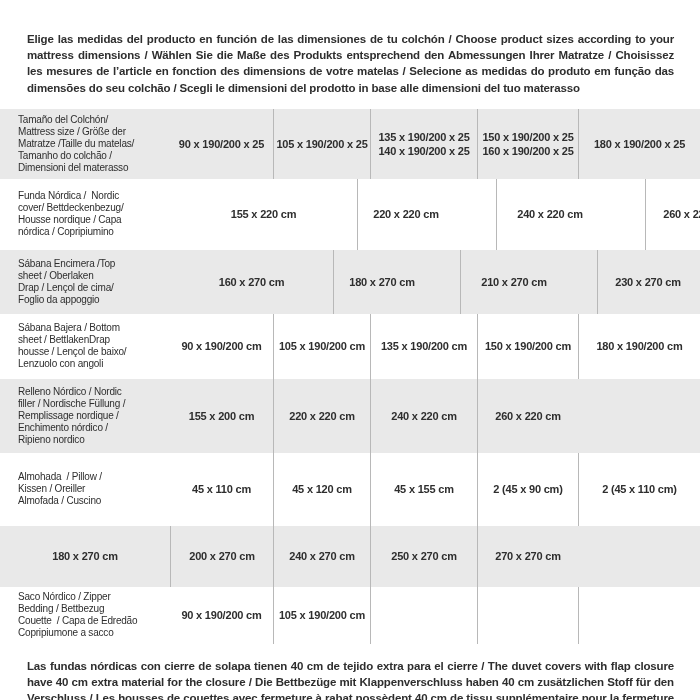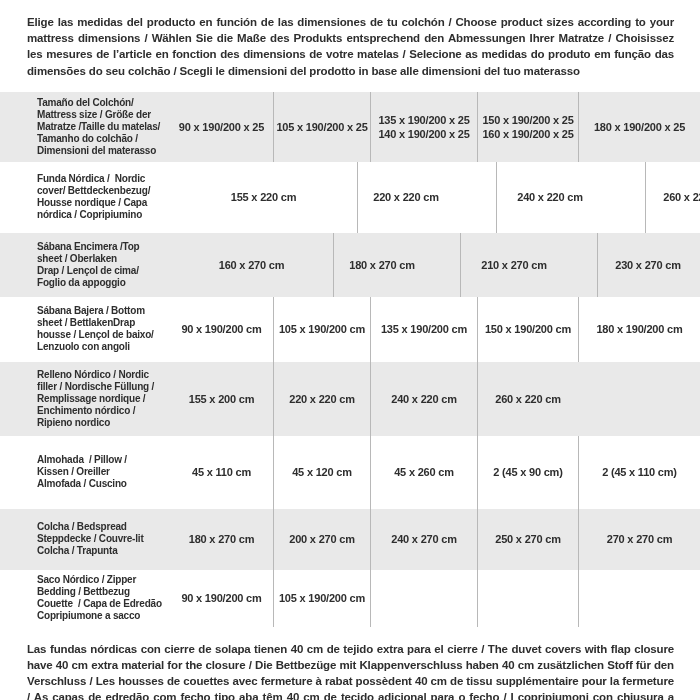--- a/index.html
+++ b/index.html
@@ -20,21 +20,21 @@
   }
   .intro, .footnote {
     margin: 0 26px 0 27px;
     font-size: 11.5px;
     font-weight: bold;
     line-height: 16.2px;
     letter-spacing: -0.15px;
     text-align: justify;
     color: var(--text, #2e2e2e);
   }
-  .intro { padding-top: 14px; margin-bottom: 13px; }
+  .intro { padding-top: 31px; margin-bottom: 13px; }
   .footnote { padding-top: 14px; }
 
   .table { width: 700px; }
   .row {
     display: grid;
     grid-template-columns: 170px 103px 97px 107px 101px 122px;
   }
   .row.stripe { background: var(--row-stripe, #e9e9e9); }
   .r0 { height: 70px; }
   .r1 { height: 71px; gap: 42px; }
@@ -44,23 +44,23 @@
   .r5 { height: 73px; }
   .r6 { height: 61px; }
   .r7 { height: 57px; }
 
   .cell {
     display: flex;
     align-items: center;
     overflow: visible;
   }
   .label-cell {
-    padding-left: 37px;
+    padding-left: 18px;
     font-size: 10px;
-    font-weight: bold;
+    font-weight: normal;
     line-height: 12px;
     letter-spacing: -0.2px;
     white-space: pre;
   }
   .value-cell {
     justify-content: center;
     text-align: center;
     font-size: 11px;
     font-weight: bold;
     line-height: 14px;
@@ -139,29 +139,26 @@
       <div class="cell value-cell vline">240 x 220 cm</div>
       <div class="cell value-cell vline">260 x 220 cm</div>
     </div>
 
     <div class="row r5">
       <div class="cell label-cell">Almohada  / Pillow /
 Kissen / Oreiller
 Almofada / Cuscino</div>
       <div class="cell value-cell">45 x 110 cm</div>
       <div class="cell value-cell vline">45 x 120 cm</div>
-      <div class="cell value-cell vline">45 x 260 cm</div>
+      <div class="cell value-cell vline">45 x 155 cm</div>
       <div class="cell value-cell vline">2 (45 x 90 cm)</div>
       <div class="cell value-cell vline">2 (45 x 110 cm)</div>
     </div>
 
     <div class="row stripe r6">
-      <div class="cell label-cell">Colcha / Bedspread
-Steppdecke / Couvre-lit
-Colcha / Trapunta</div>
       <div class="cell value-cell">180 x 270 cm</div>
       <div class="cell value-cell vline">200 x 270 cm</div>
       <div class="cell value-cell vline">240 x 270 cm</div>
       <div class="cell value-cell vline">250 x 270 cm</div>
       <div class="cell value-cell vline">270 x 270 cm</div>
     </div>
 
     <div class="row r7">
       <div class="cell label-cell">Saco Nórdico / Zipper
 Bedding / Bettbezug

